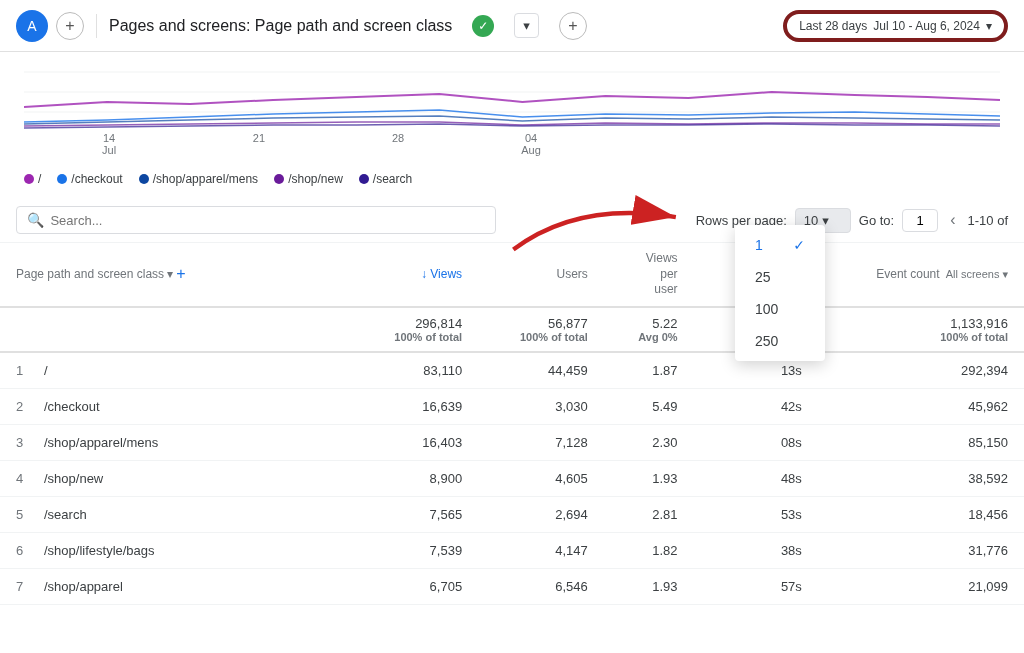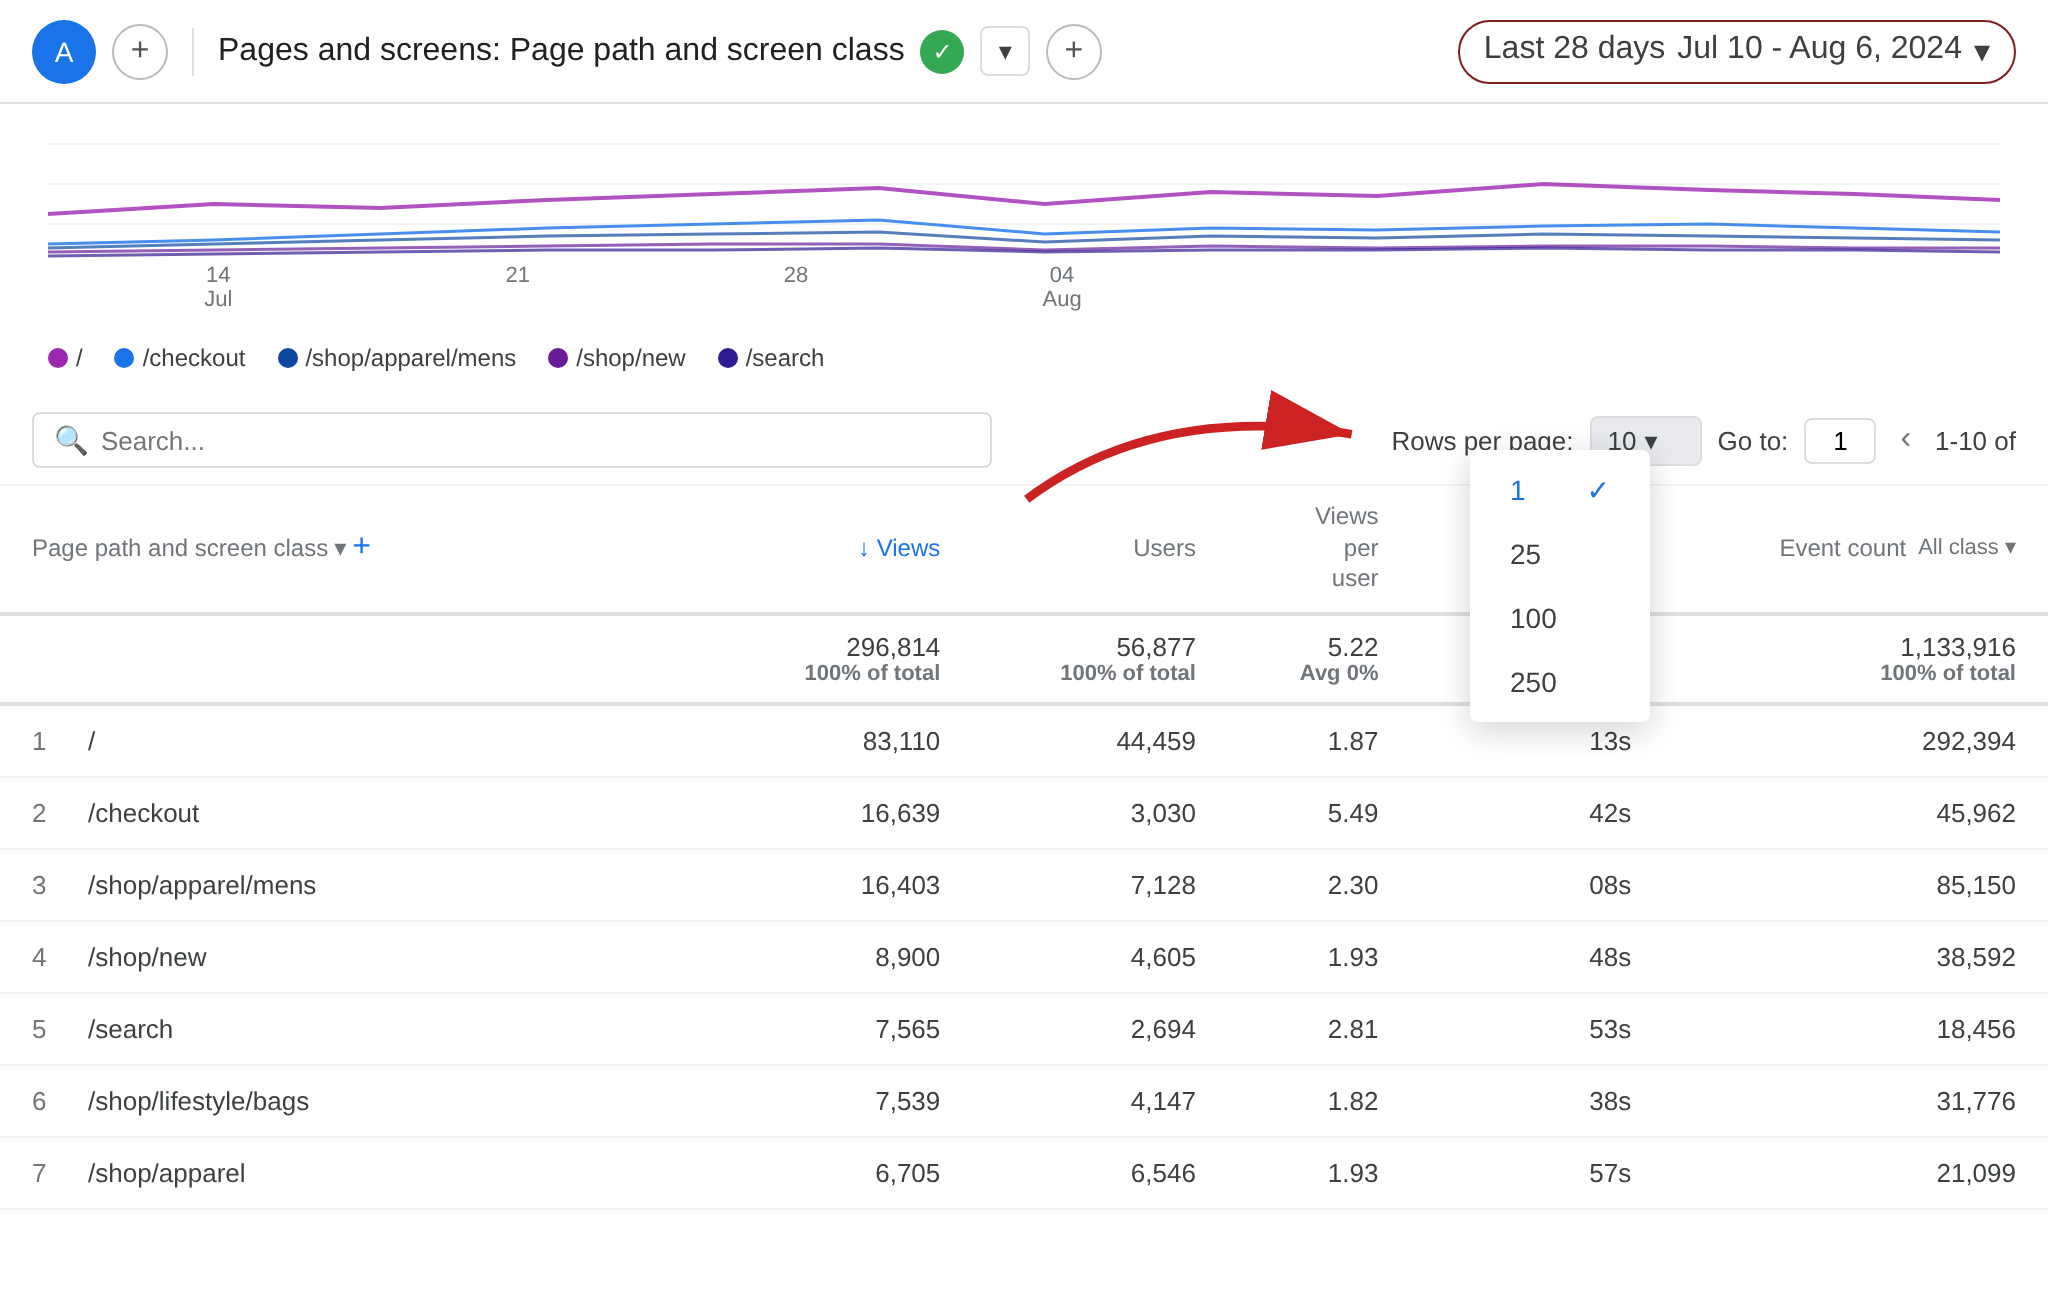--- a/index.html
+++ b/index.html
@@ -24,39 +24,39 @@
       width: 28px; height: 28px; border-radius: 50%;
       border: 1.5px solid #bbb; background: #fff;
       display: flex; align-items: center; justify-content: center;
       cursor: pointer; font-size: 16px; color: #555;
     }
     .header-divider {
       width: 1px; height: 24px; background: #e0e0e0; margin: 0 4px;
     }
     .header-title {
       font-size: 16px; font-weight: 400; color: #202124; flex: 1;
-      display: flex; align-items: center; gap: 8px;
+      display: flex; align-items: center; gap: 20px;
     }
     .green-check {
       width: 22px; height: 22px; border-radius: 50%;
       background: #34a853; display: flex; align-items: center; justify-content: center;
       color: #fff; font-size: 12px;
     }
     .header-dropdown {
       display: flex; align-items: center; gap: 4px;
       border: 1px solid #dadce0; border-radius: 4px;
       padding: 4px 8px; cursor: pointer; font-size: 13px; color: #3c4043;
     }
     .header-right {
       display: flex; align-items: center; gap: 8px; margin-left: auto;
     }
     .date-range {
       display: flex; align-items: flex-start; gap: 6px;
-      border: 1px solid #7f1d1d; border-radius: 20px;
-      padding: 5px 12px; cursor: pointer; font-size: 16px; color: #3c4043;
+      border: 4px solid #7f1d1d; border-radius: 20px;
+      padding: 5px 12px; cursor: pointer; font-size: 12px; color: #3c4043;
     }
 
     
     .chart-area {
       padding: 0 24px 8px 24px;
       background: #fff;
     }
     .chart-svg-wrap {
       width: 100%; height: 80px; position: relative;
     }
@@ -285,21 +285,21 @@
           </th>
           <th>
             <div class="th-inner right" style="line-height:1.3;">
               <span>Average<br>engagement<br>time</span>
             </div>
           </th>
           <th>
             <div class="th-inner right" style="line-height:1.3;">
               <span>Event count</span>
                 <br>
-              <span style="font-size:11px; color:#70757a;">All class ▾</span>
+              <span style="font-size:11px; color:#70757a;">All screens ▾</span>
             </div>
           </th>
         </tr>
       </thead>
       <tbody>
 
         <tr class="total-row">
           <td></td>
           <td>
             <span>296,814</span>

